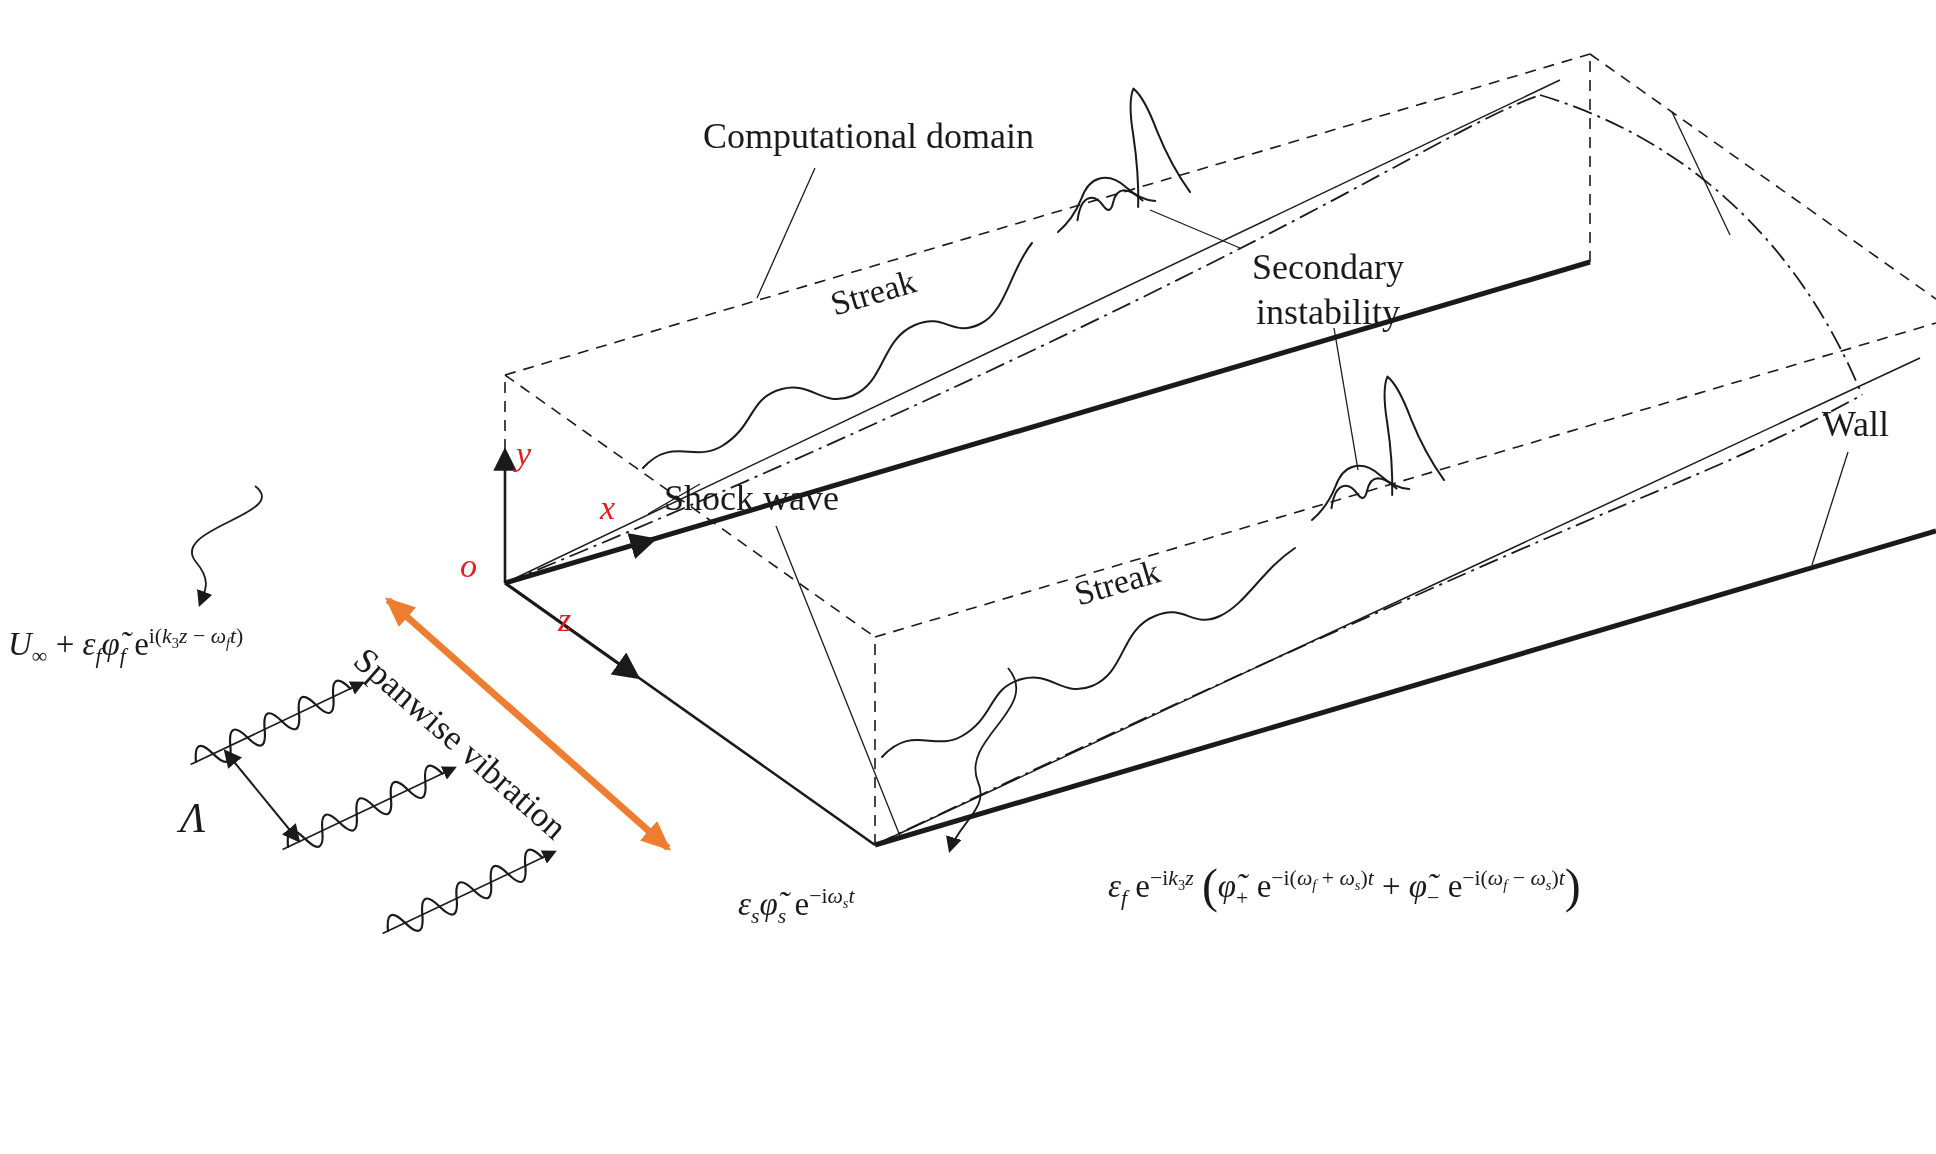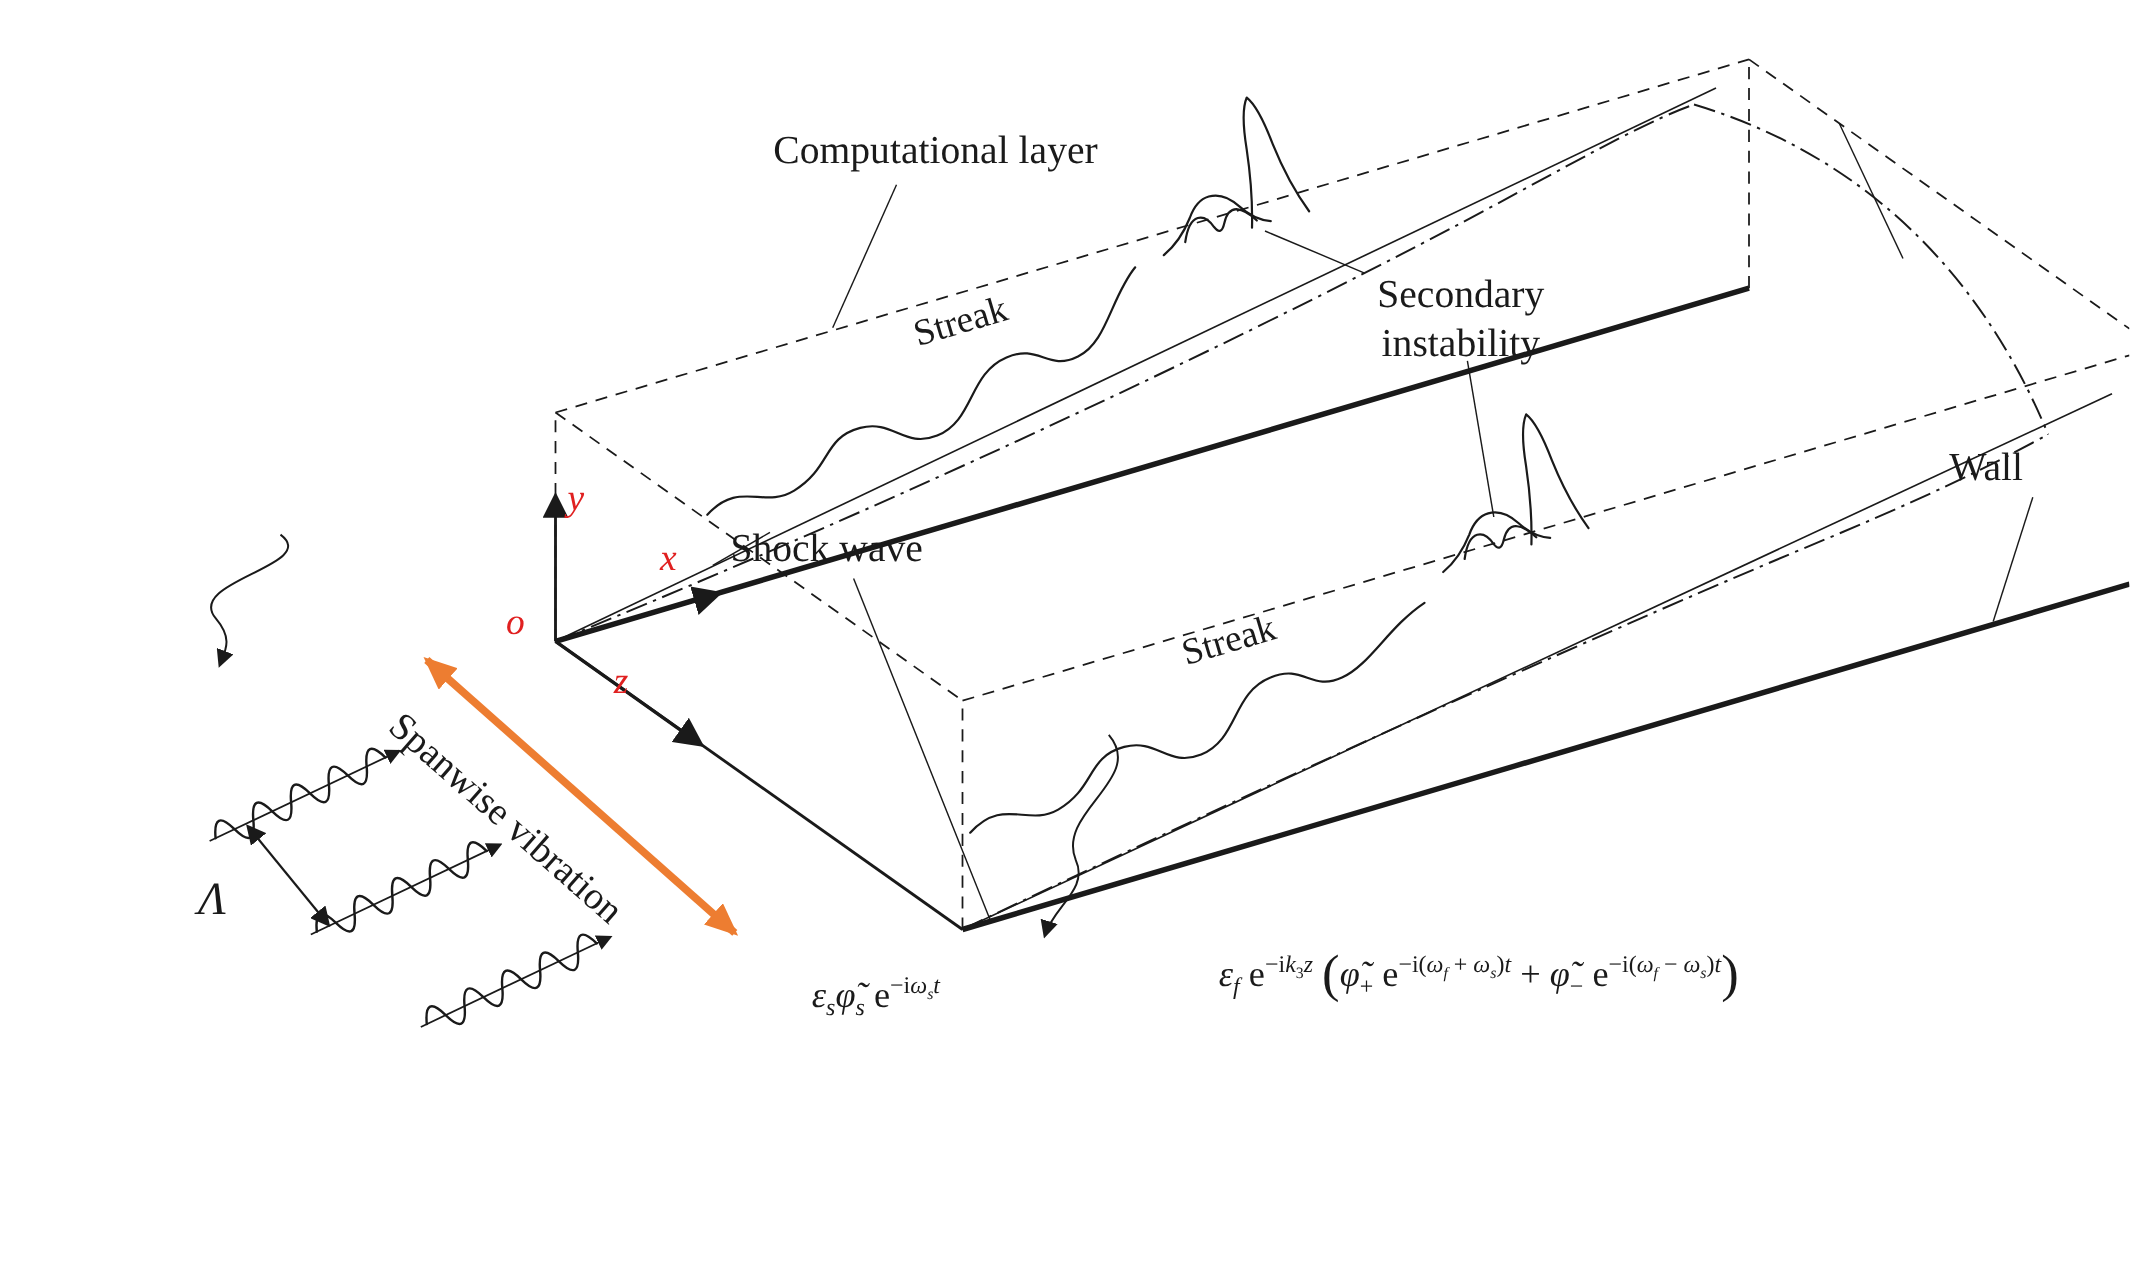--- a/index.html
+++ b/index.html
@@ -23,21 +23,21 @@
     color:var(--ink);
   }
   .rot{transform-origin:0 0;}
   .red-lbl{color:var(--red);font-style:italic;font-size:34px;}
   .formula{position:absolute;white-space:nowrap;font-size:33px;color:var(--ink);}
   .formula sub,.formula sup,.lbl sub,.lbl sup{font-size:66%;}
   .bigparen{font-size:145%;vertical-align:-9%;}
   #lbl-comp-domain{left:703px;top:116px;}
   #lbl-boundary-layer{left:1556px;top:60px;}
   #lbl-secondary{left:1224px;top:234px;width:208px;text-align:center;white-space:normal;line-height:1.25;margin-top:11px;}
-  #lbl-wall{left:1772px;top:404px;}
+  #lbl-wall{left:1822px;top:404px;}
   #lbl-shock{left:664px;top:478px;}
   #lbl-streak-back{left:826px;top:286px;font-size:34px;transform:rotate(-16.5deg);}
   #lbl-streak-front{left:1070px;top:576px;font-size:34px;transform:rotate(-16.5deg);}
   #lbl-vortical{left:30px;top:428px;}
   #lbl-spanwise{left:372px;top:640px;font-size:35px;transform:rotate(41.3deg);}
   #lbl-lambda{left:180px;top:794px;font-size:42px;font-style:italic;}
   #lbl-o{left:460px;top:546px;}
   #lbl-y{left:516px;top:434px;}
   #lbl-x{left:600px;top:488px;}
   #lbl-z{left:558px;top:600px;}
@@ -125,30 +125,31 @@
 
     <use href="#wavetrain" transform="translate(196 762) rotate(-25.4)"></use>
     <use href="#wavetrain" transform="translate(288 847) rotate(-25.4)"></use>
     <use href="#wavetrain" transform="translate(388 931) rotate(-25.4)"></use>
 
     <path d="M226 752 L298 840" class="ink" stroke-width="2" marker-start="url(#mArrow)" marker-end="url(#mArrow)"></path>
 
     <path d="M388 600 L668 848" class="org" stroke-width="7" marker-start="url(#mArrowOr)" marker-end="url(#mArrowOr)"></path>
   </svg>
 
-  <div class="lbl" id="lbl-comp-domain">Computational layer</div>
+  <div class="lbl" id="lbl-comp-domain">Computational domain</div>
   <div class="lbl" id="lbl-secondary"><span>Secondary</span><br><span>instability</span></div>
   <div class="lbl" id="lbl-wall">Wall</div>
   <div class="lbl" id="lbl-shock">Shock wave</div>
   <div class="lbl rot" id="lbl-streak-back">Streak</div>
   <div class="lbl rot" id="lbl-streak-front">Streak</div>
   <div class="lbl rot" id="lbl-spanwise">Spanwise vibration</div>
   <div class="lbl" id="lbl-lambda">Λ</div>
 
   <div class="lbl red-lbl" id="lbl-o">o</div>
   <div class="lbl red-lbl" id="lbl-y">y</div>
   <div class="lbl red-lbl" id="lbl-x">x</div>
   <div class="lbl red-lbl" id="lbl-z">z</div>
 
+  <div class="formula" id="formula-freestream"><i>U</i><sub>∞</sub> + <i>ε<sub>f</sub></i><i>φ̃<sub>f</sub></i> e<sup>i(<i>k</i><sub>3</sub><i>z</i> − <i>ω<sub>f</sub></i><i>t</i>)</sup></div>
   <div class="formula" id="formula-wallvib"><i>ε<sub>s</sub></i><i>φ̃<sub>s</sub></i> e<sup>−i<i>ω<sub>s</sub></i><i>t</i></sup></div>
   <div class="formula" id="formula-response"><i>ε<sub>f</sub></i> e<sup>−i<i>k</i><sub>3</sub><i>z</i></sup> <span class="bigparen">(</span><i>φ̃</i><sub>+</sub> e<sup>−i(<i>ω<sub>f</sub></i> + <i>ω<sub>s</sub></i>)<i>t</i></sup> + <i>φ̃</i><sub>−</sub> e<sup>−i(<i>ω<sub>f</sub></i> − <i>ω<sub>s</sub></i>)<i>t</i></sup><span class="bigparen">)</span></div>
 
 </div>
 
 </body></html>

